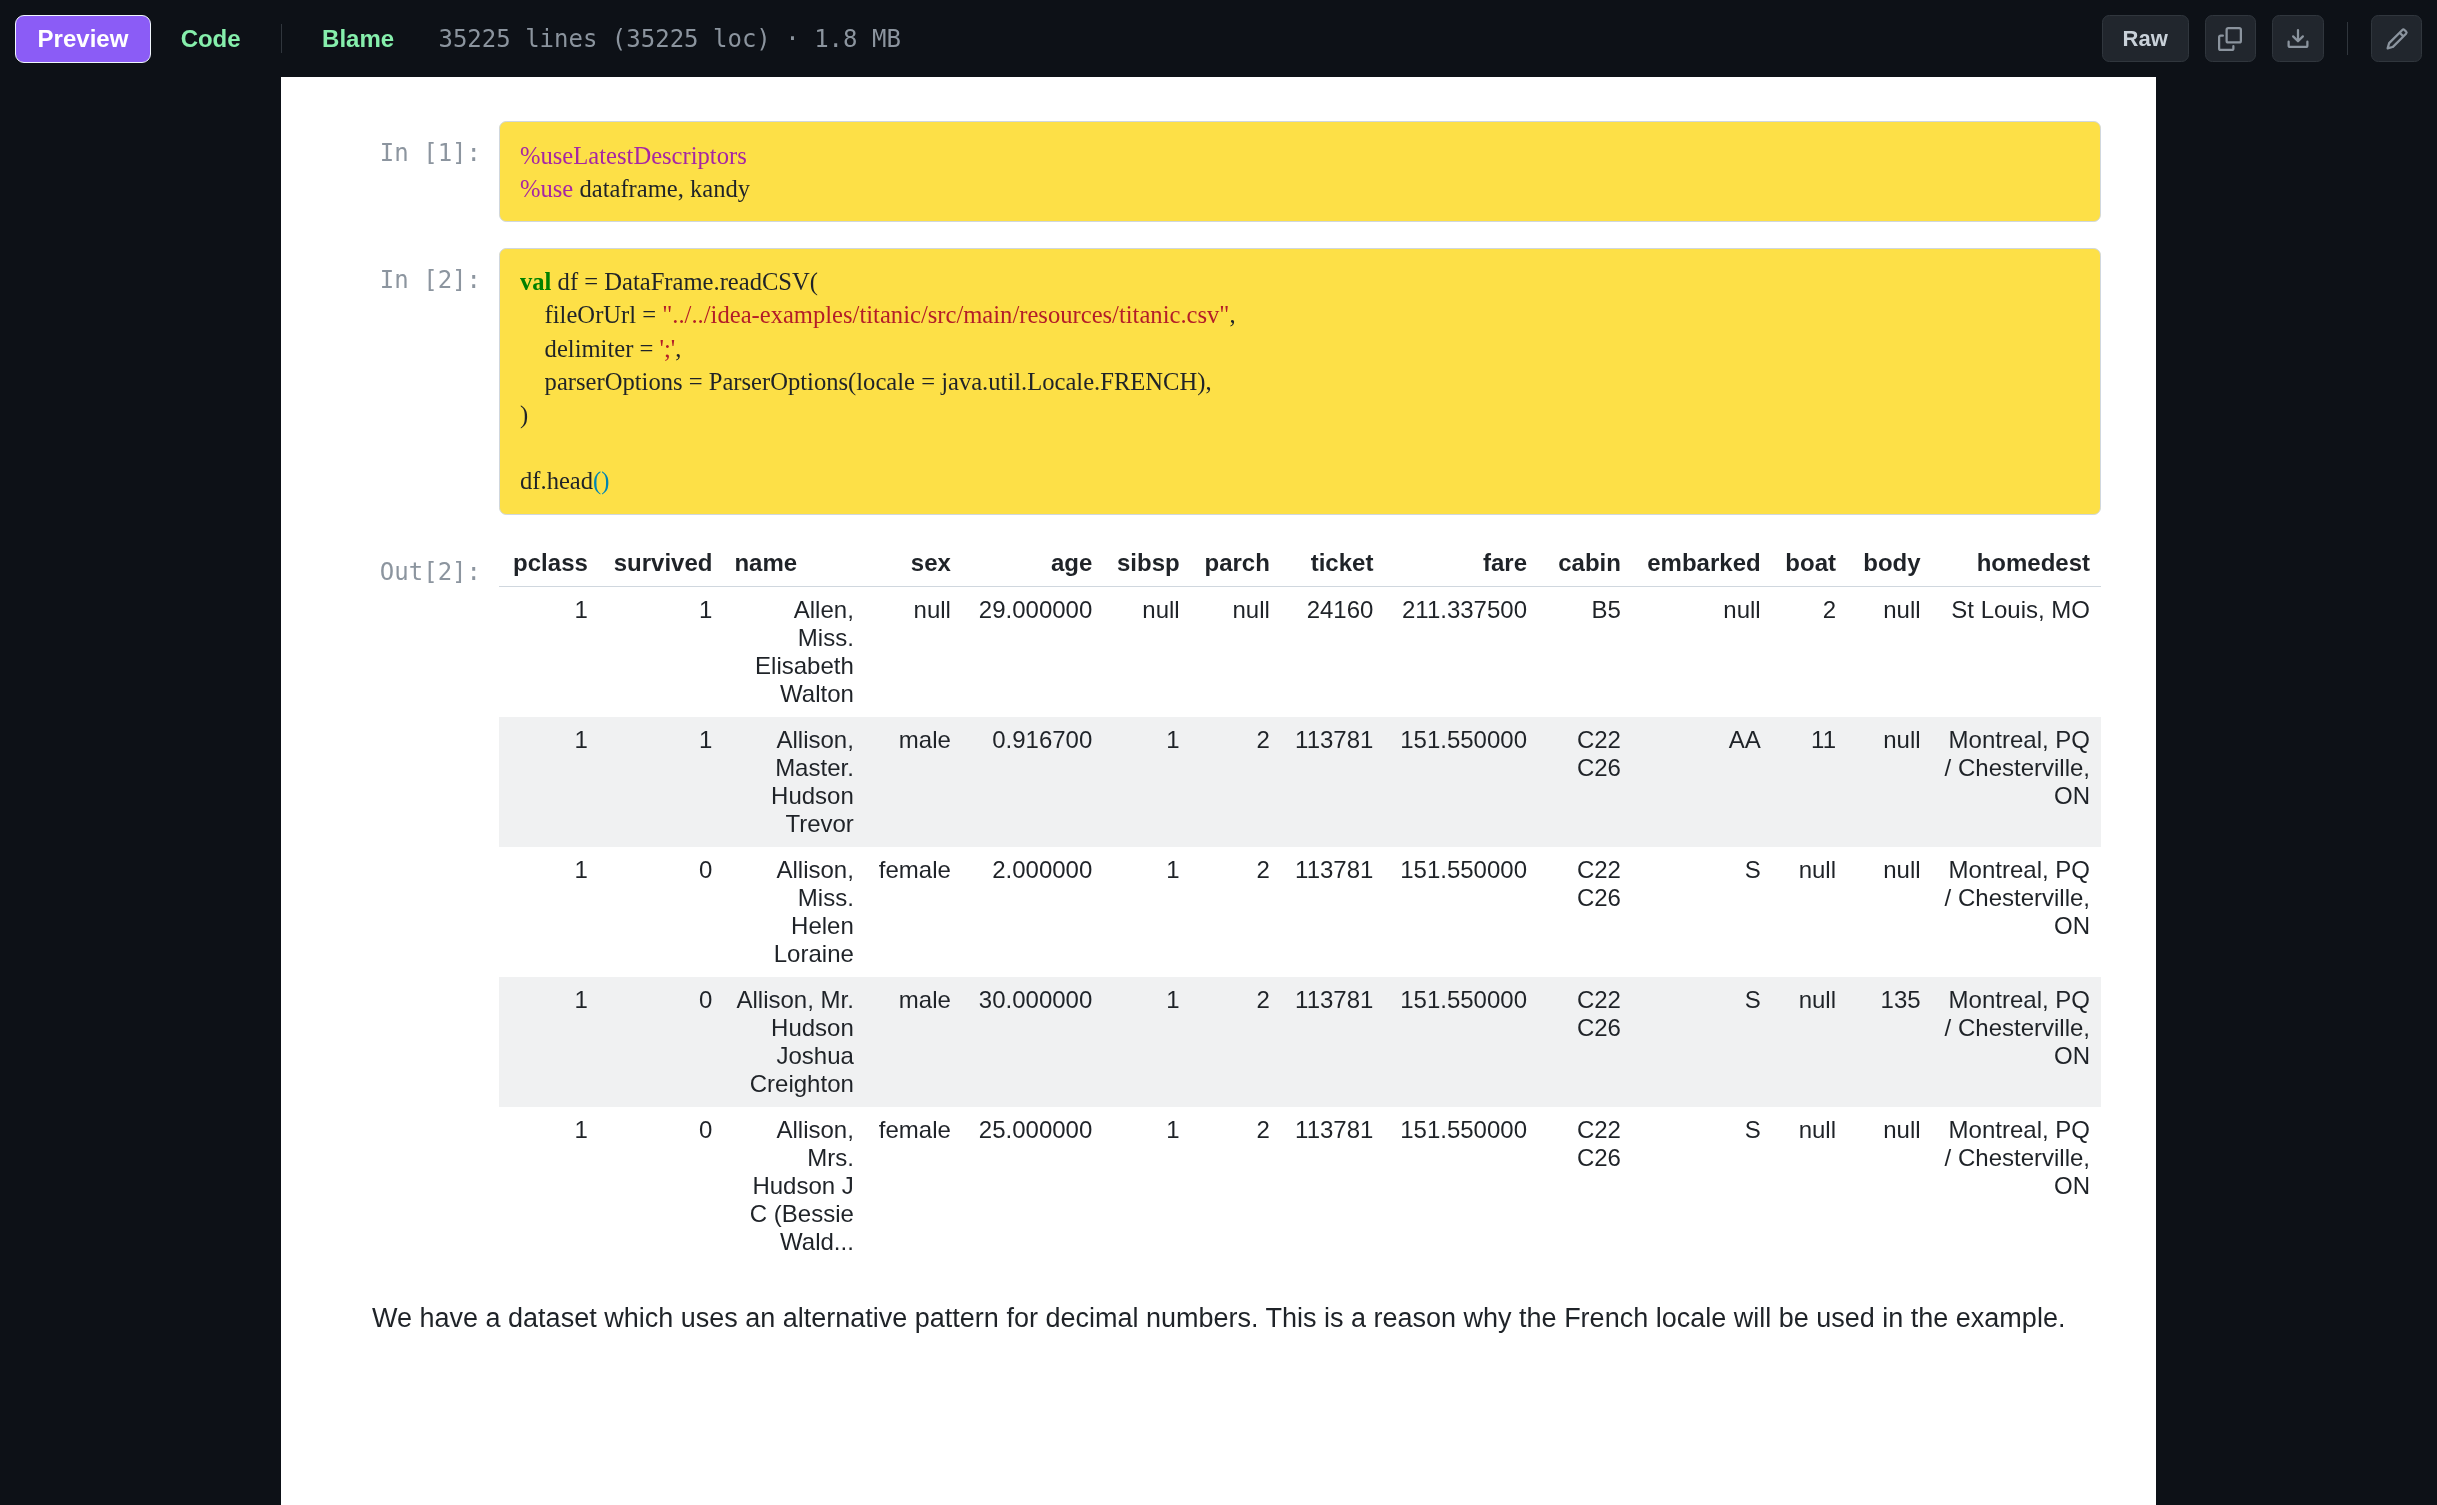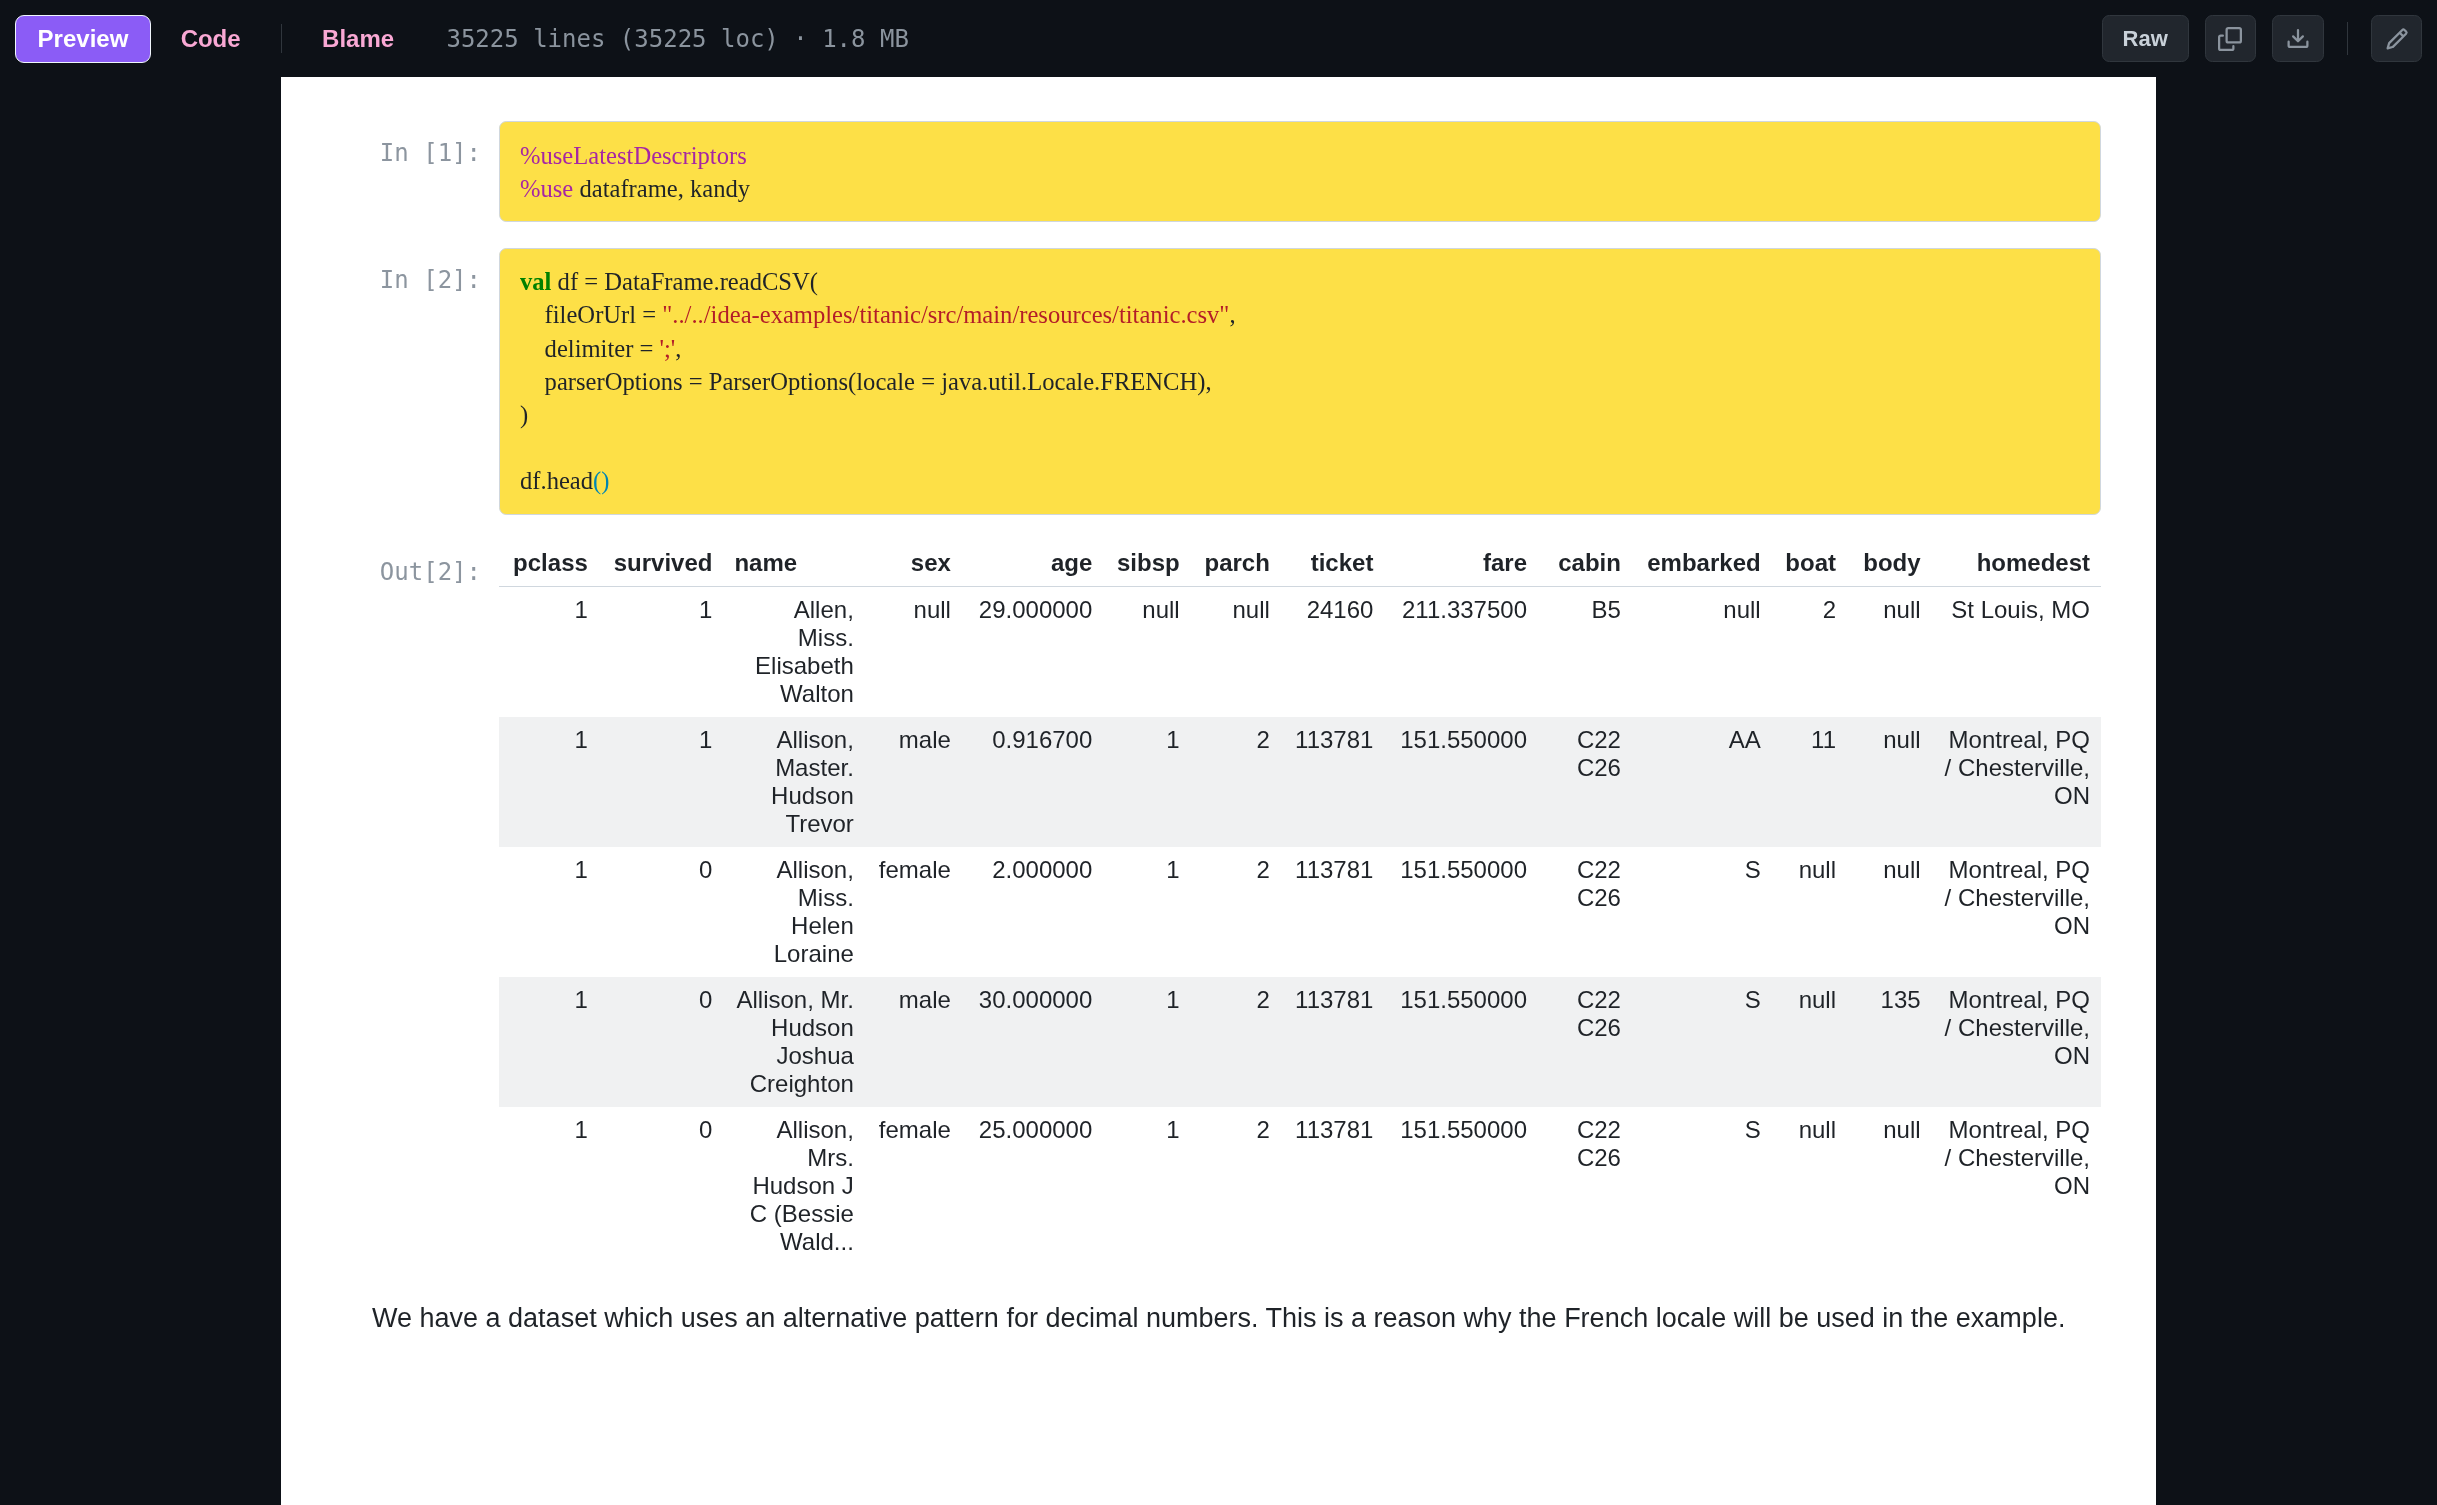--- a/index.html
+++ b/index.html
@@ -21,29 +21,29 @@
     color: #c9d1d9;
     font-weight: 600;
     cursor: pointer;
     font-size: 24px;
   }
   .tab-pill.active {
     background: #8b5cf6;
     border: 1.8px solid #f0f6fc;
     color: #fff;
   }
-  .tab-pill.inactive { color: #f9a8d4; }
+  .tab-pill.inactive { color: #86efac; }
   .vsep {
     width: 0.9px; height: 29px; background: #30363d; margin: 0 11px;
   }
   .file-meta {
     color: #8b949e;
     font-family: ui-monospace, SFMono-Regular, Menlo, Consolas, monospace;
     font-size: 24px;
-    margin-left: 23px;
+    margin-left: 15px;
   }
   .topbar-right { margin-left: auto; display: flex; gap: 16px; align-items: center; }
   .btn {
     background: #21262d;
     border: 0.9px solid #30363d;
     color: #c9d1d9;
     border-radius: 7.3px;
     padding: 9px 12.7px;
     display: inline-flex;
     align-items: center;

